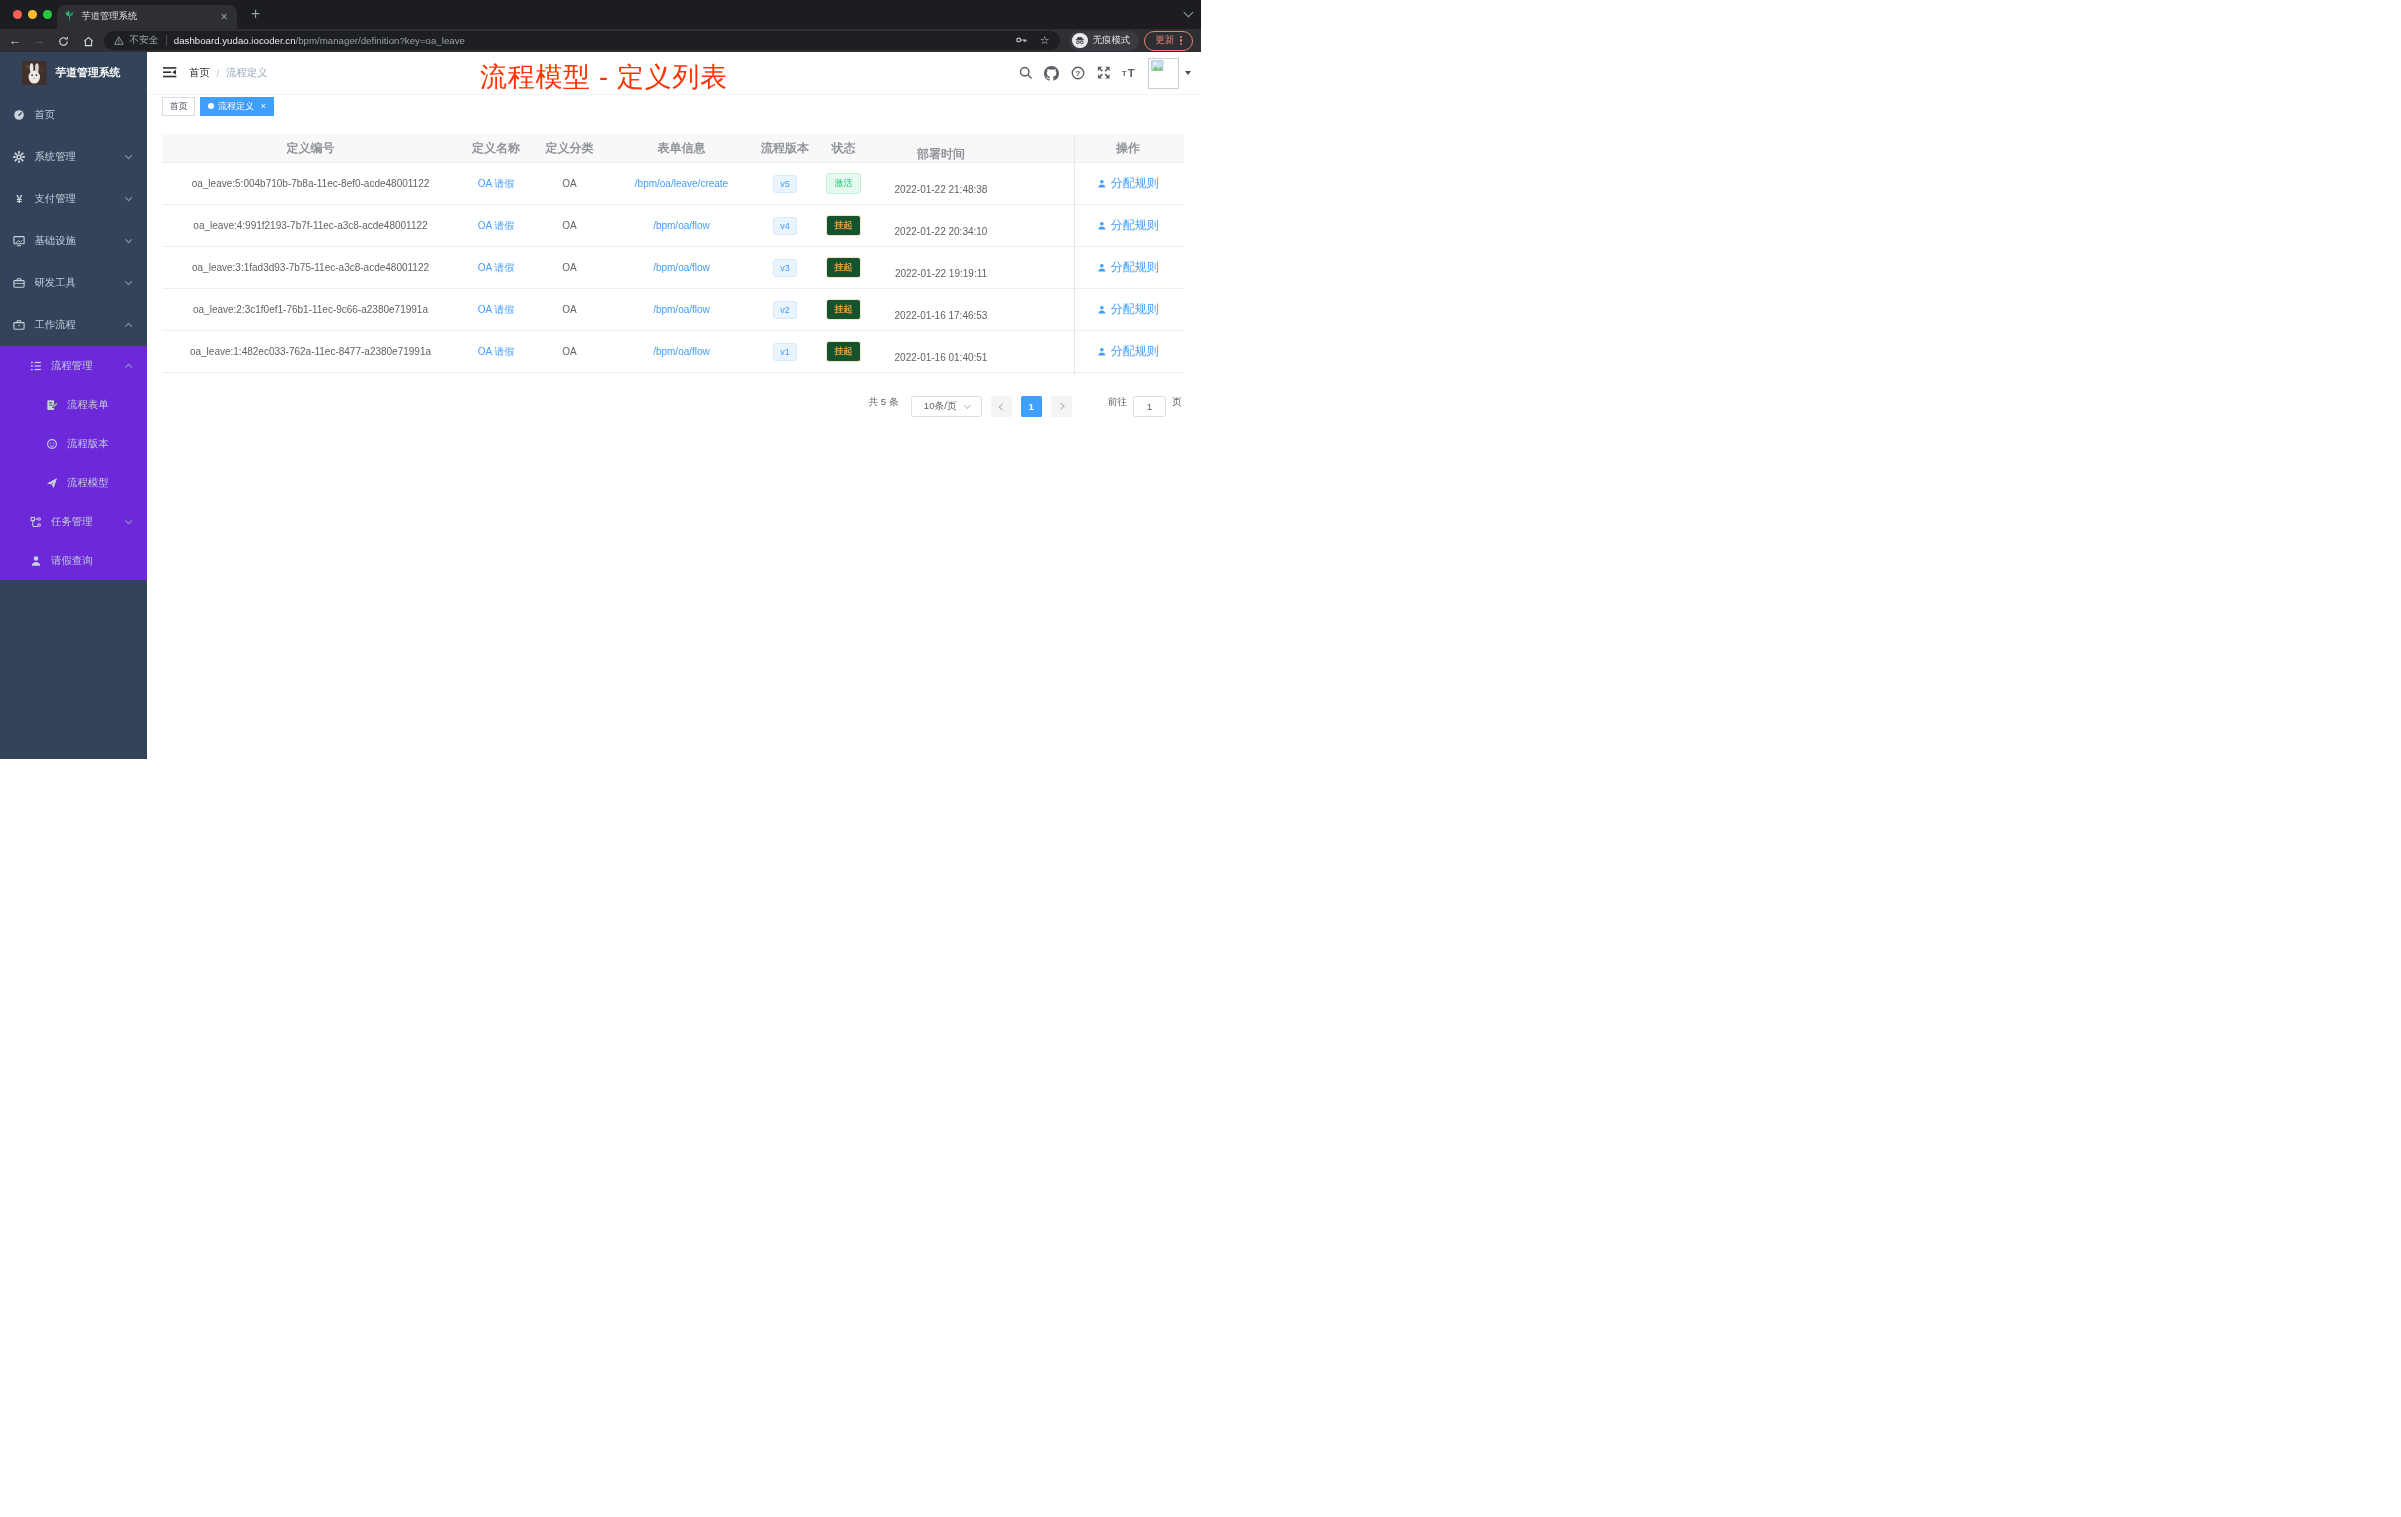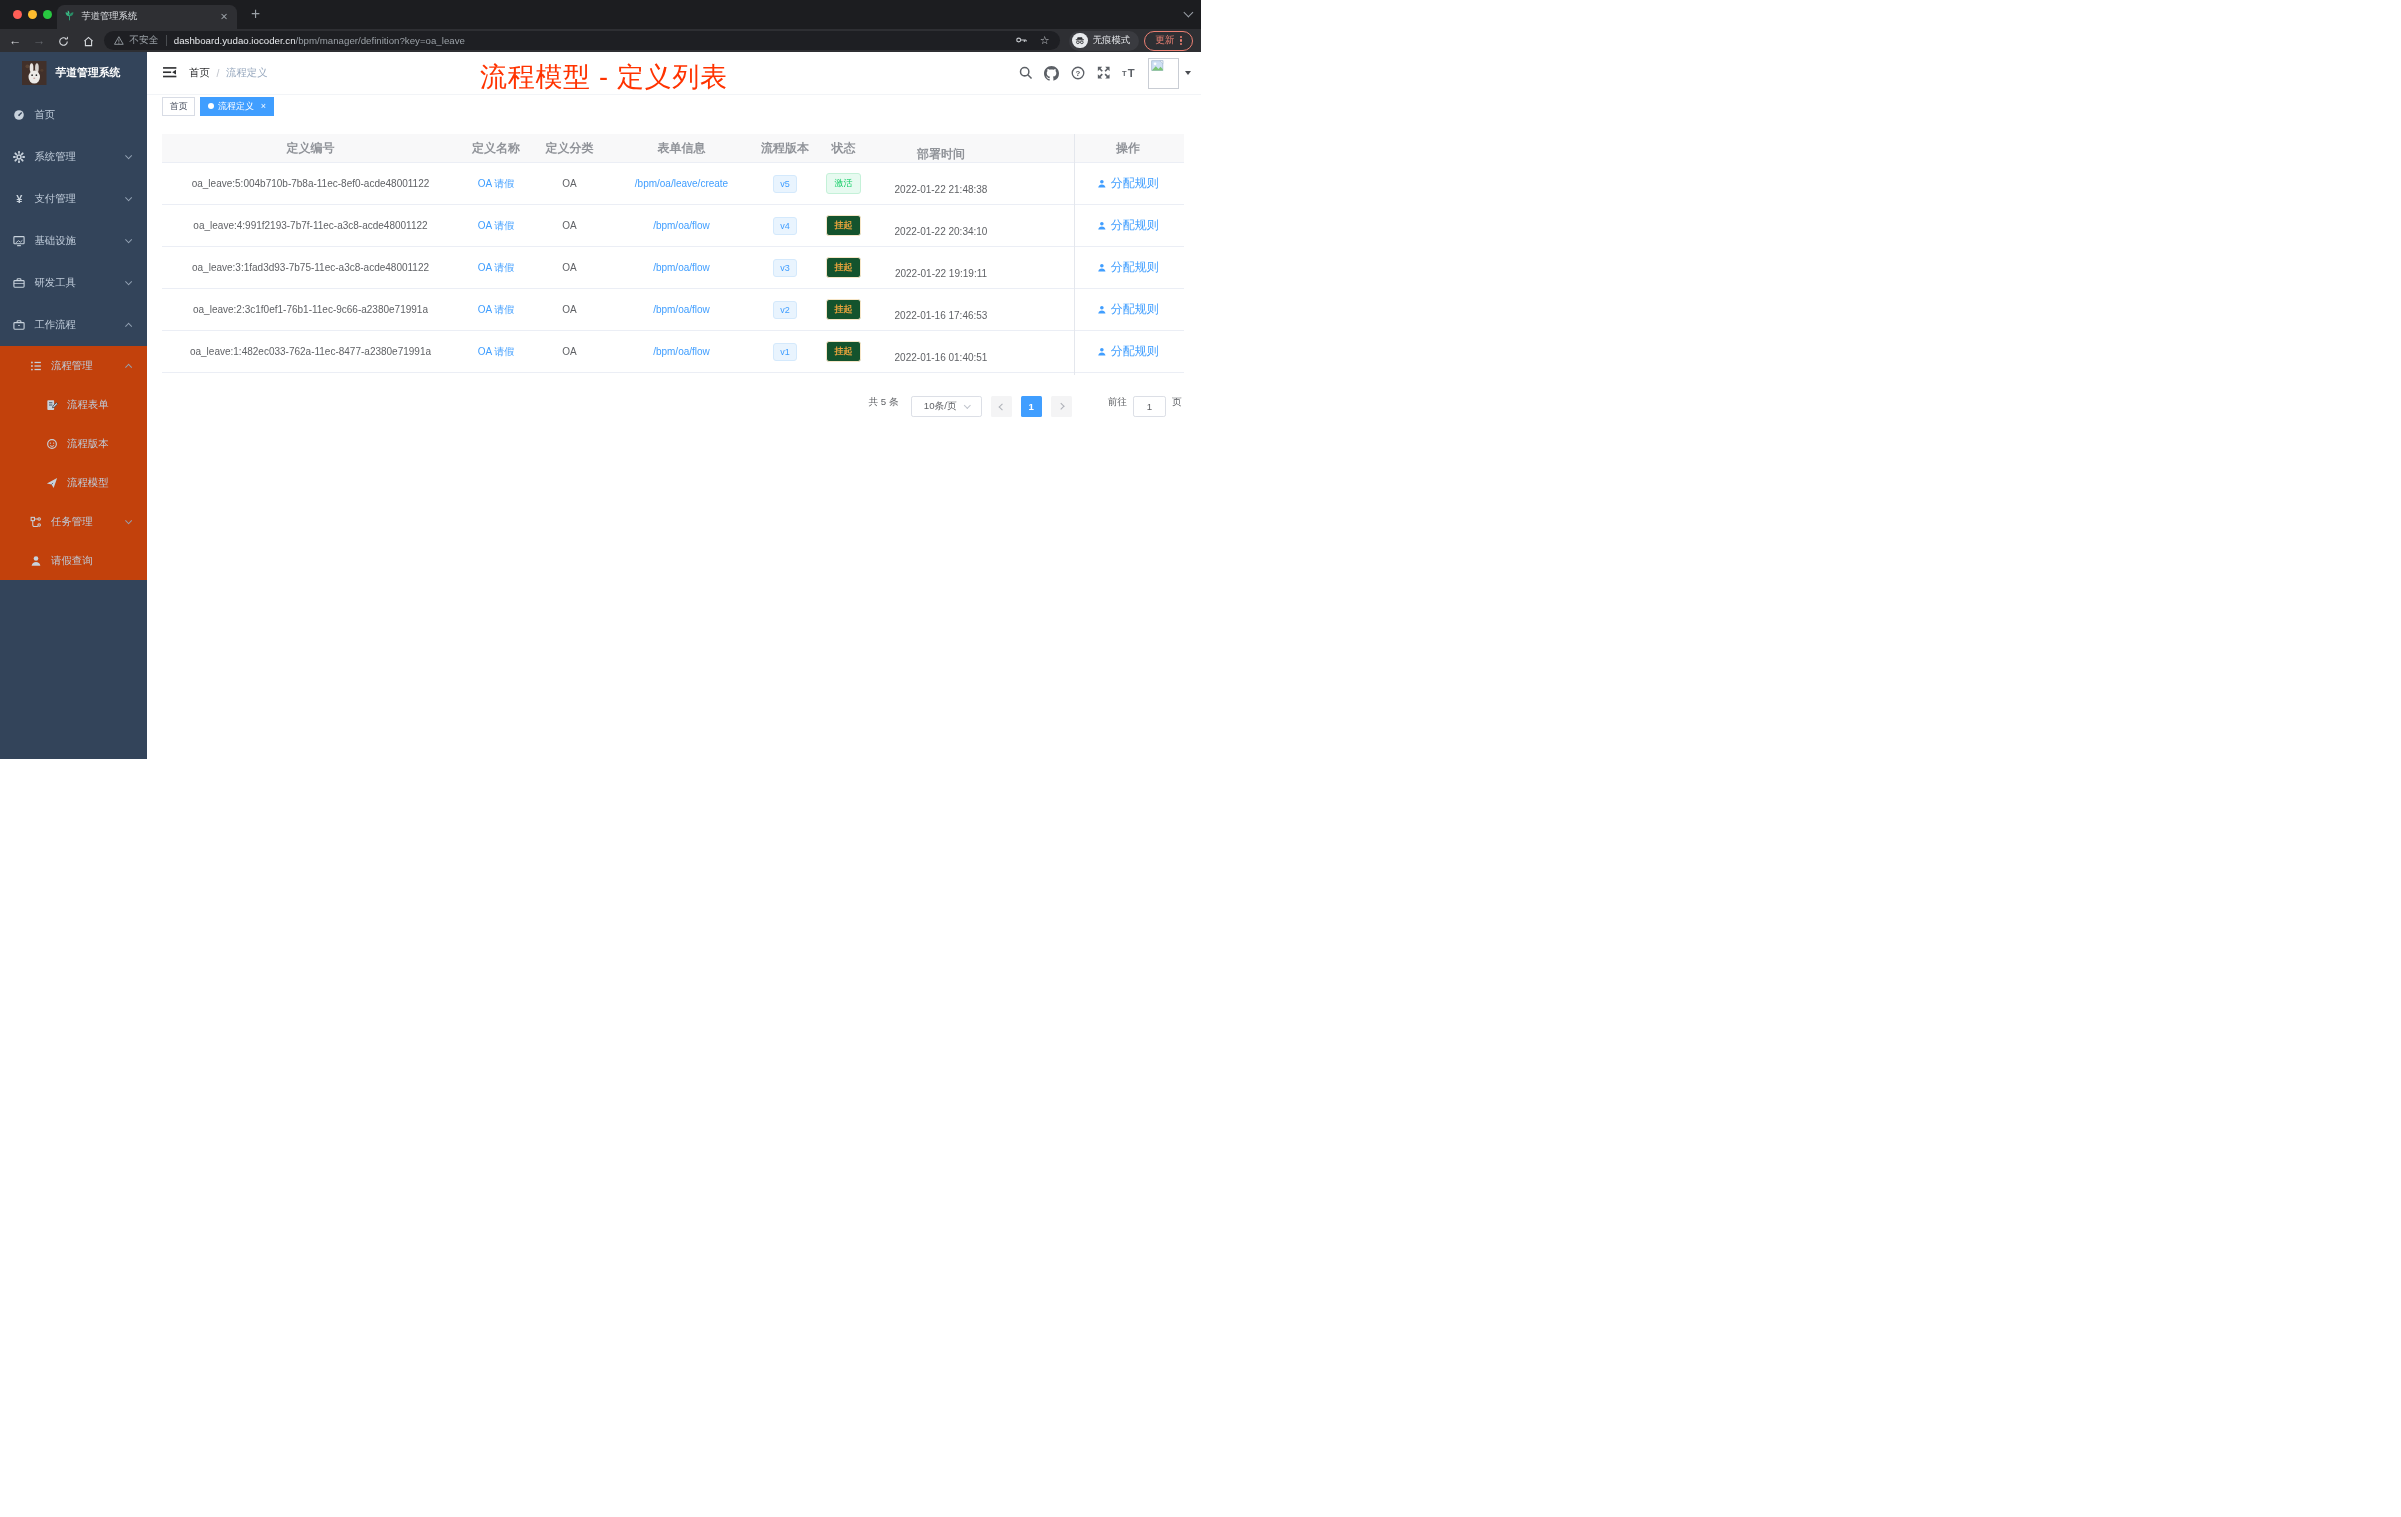--- a/index.html
+++ b/index.html
@@ -42,21 +42,21 @@
 
   
   .sidebar { position:absolute; left:0; top:52px; width:147px; height:707px; background:#33445a; overflow:hidden; }
   .logo-row { height:42px; display:flex; align-items:center; padding-left:22px; gap:9px; }
   .logo-img { width:24.5px; height:24.5px; flex:none; }
   .logo-title { color:#fff; font-weight:bold; font-size:10.8px; white-space:nowrap; }
   .menu-item { display:flex; align-items:center; color:#bfcbd9; font-size:10.4px; position:relative; cursor:pointer; white-space:nowrap; }
   .menu-item.lvl0 { height:42px; padding-left:13.4px; }
   .menu-item.lvl1 { height:39px; padding-left:30px; }
   .menu-item.lvl2 { height:39px; padding-left:46px; }
-  .menu-item.dark { background:#c2410c;text-align:right; }
+  .menu-item.dark { background:#6d28d9;text-align:right; }
   .mi-icon { width:12px; height:12px; margin-right:9px; color:#c8d2dc; display:inline-flex; align-items:center; justify-content:center; flex:none; }
   .mi-icon svg { display:block; }
   .yen { font-weight:bold; font-size:11px; line-height:12px; }
   .chev { position:absolute; right:16.3px; top:50%; width:5.2px; height:5.2px;
           border-right:1.1px solid #94a3b5; border-bottom:1.1px solid #94a3b5; }
   .chev.down { transform:translateY(-70%) rotate(45deg); }
   .chev.up { transform:translateY(-30%) rotate(-135deg); }
 
   
   .navbar { position:absolute; left:147px; top:52px; width:1054px; height:42px; background:#fff; }

